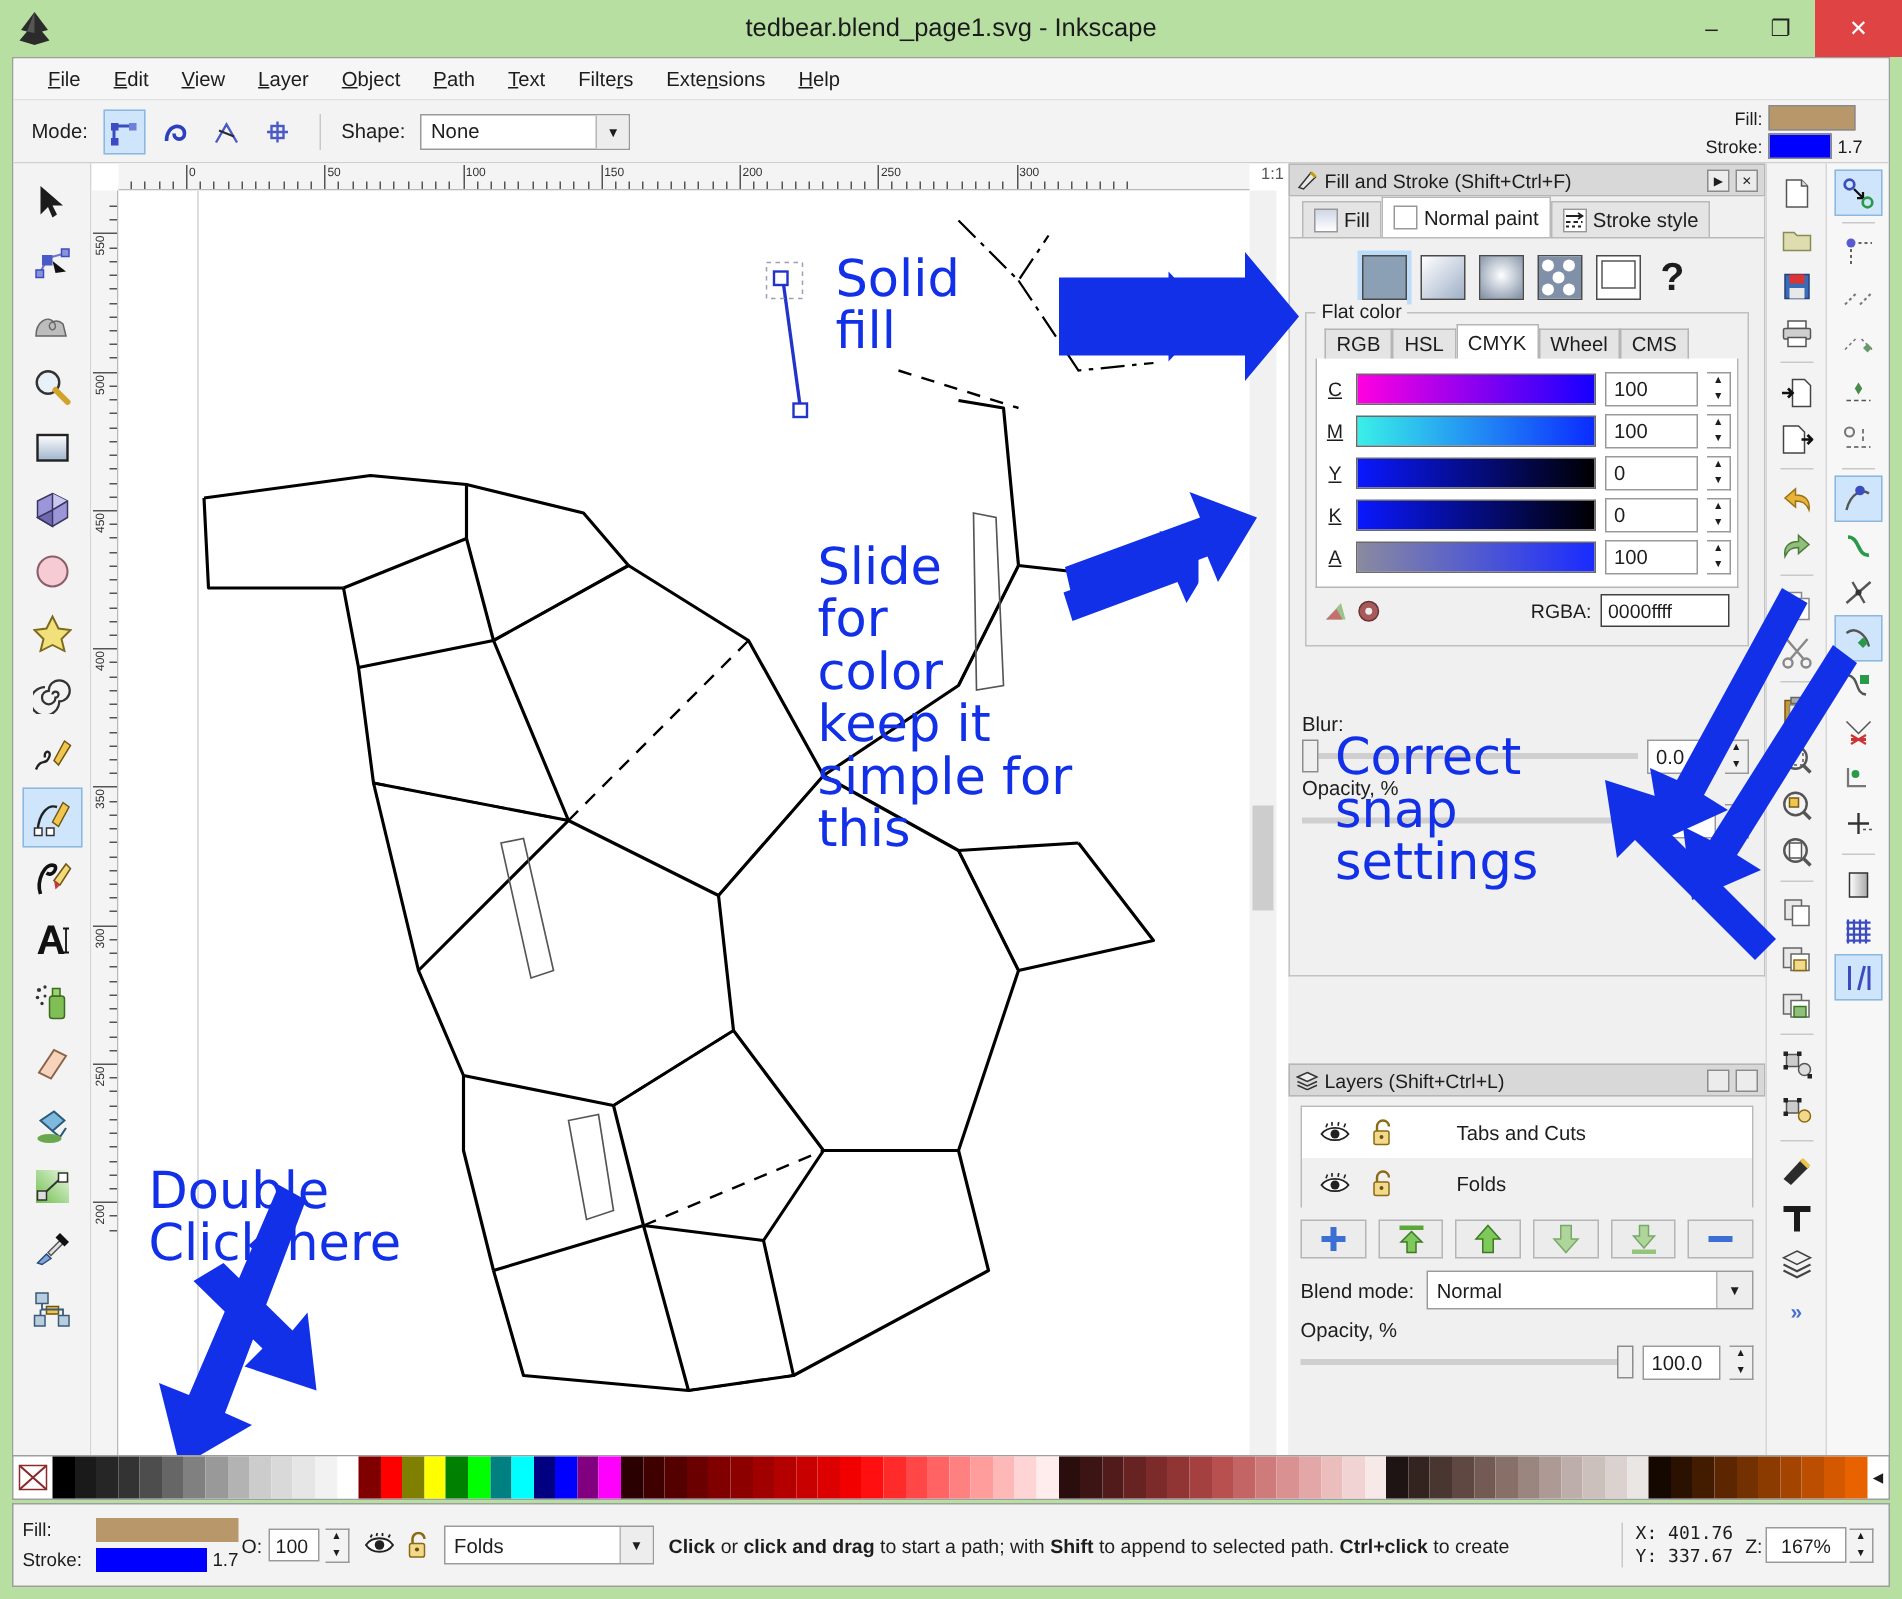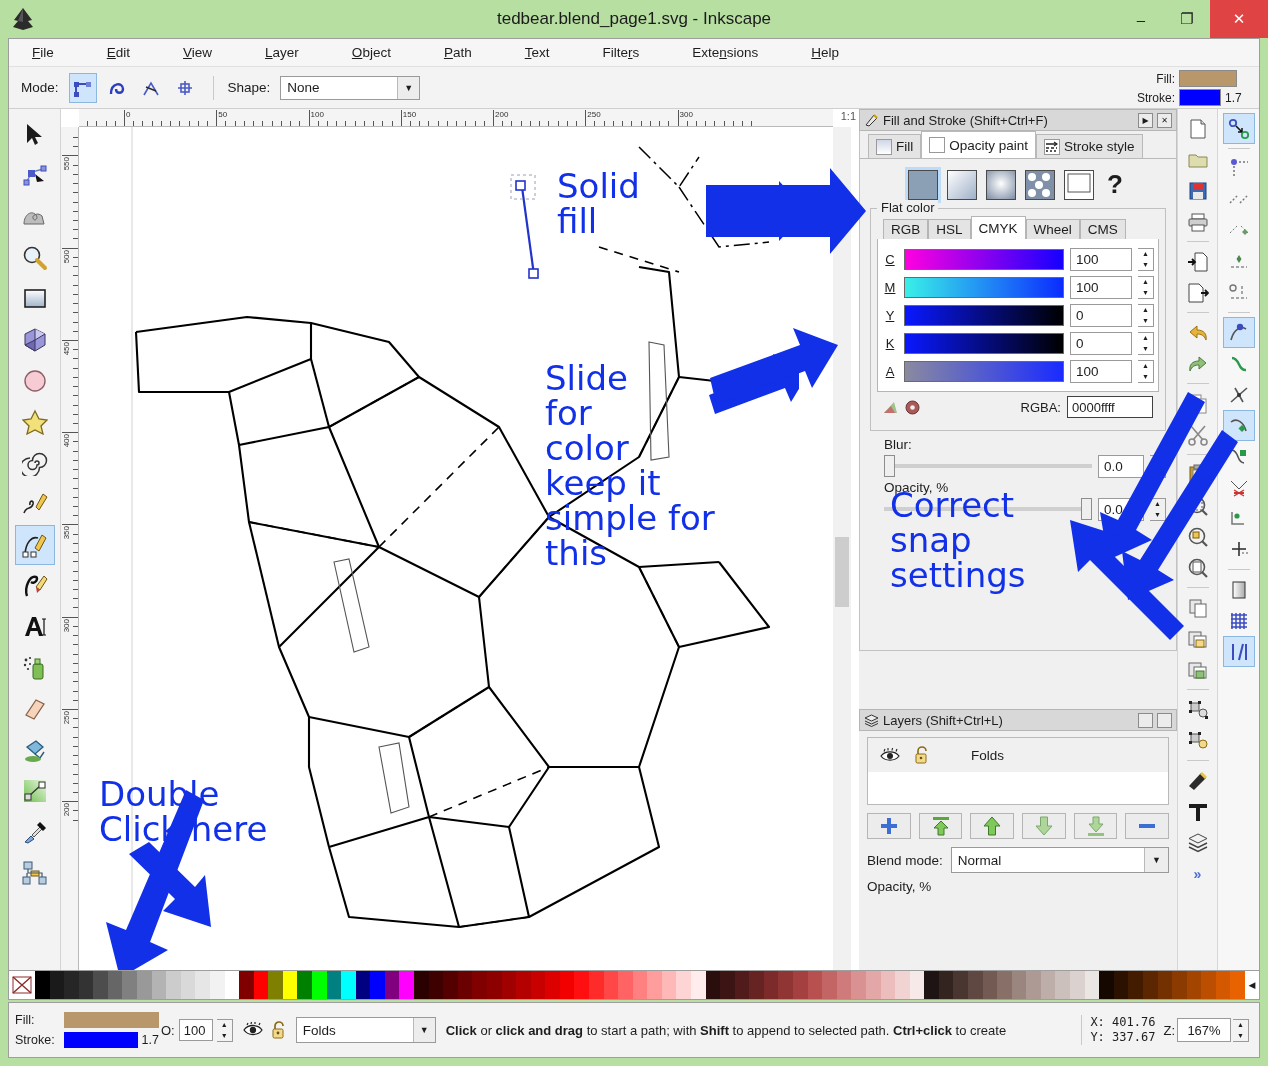--- a/index.html
+++ b/index.html
@@ -24,21 +24,21 @@
              font-size:15px; color:#222; }
   .win-btn.close { background:#e04343; color:#fff; width:58px; }
 
   
   .frame { position:absolute; left:8px; top:38px; width:1252px; height:962px;
            background:#f3f3f3; border:1px solid #9e9e9e; }
 
   
   .menubar { position:absolute; left:0; top:0; width:100%; height:28px;
              background:#f6f6f6; border-bottom:1px solid #e0e0e0;
-             display:flex; align-items:center; padding-left:12px;gap:31px; }
+             display:flex; align-items:center; padding-left:12px; }
   .menubar .mi { padding:3px 11px; font-size:13.5px; color:#1d1d1d; }
   .menubar .mi u { text-decoration:underline; }
 
   
   .toolopts { position:absolute; left:0; top:28px; width:100%; height:42px;
               background:#f3f3f3; border-bottom:1px solid #cfcfcf;
               display:flex; align-items:center; padding-left:12px; gap:6px; }
   .toolopts .lbl { font-size:13.5px; margin-right:4px; }
   .tbtn { width:28px; height:30px; display:flex; align-items:center; justify-content:center; }
   .tbtn.active { background:#cfe5fb; border:1px solid #8cb8e0; }
@@ -119,21 +119,21 @@
   .srow .snum { width:62px; height:23px; background:#fff; border:1px solid #9a9a9a;
                 font-size:13.5px; display:flex; align-items:center; padding-left:5px; }
   .spin { width:16px; height:23px; border:1px solid #9a9a9a; border-left:none;
           display:flex; flex-direction:column; }
   .spin i { flex:1; display:flex; align-items:center; justify-content:center; font-size:7px; font-style:normal; }
   .rgbarow { display:flex; align-items:center; gap:6px; padding:4px 6px; }
   .rgbarow .rlab { font-size:13px; }
   .rgbabox { width:86px; height:22px; background:#fff; border:1px solid #404040;
              font-size:13px; display:flex; align-items:center; padding-left:4px; }
 
-  .blurwrap { padding:6px 10px 0 24px; }
+  .blurwrap { padding:6px 10px 0 8px;margin-top:38px; }
   .blabel { font-size:13.5px; }
   .sliderrow { display:flex; align-items:center; gap:6px; height:28px; }
   .track { flex:1; height:4px; background:#cfcfcf; position:relative; }
   .knob { position:absolute; top:-9px; width:11px; height:22px; background:#efefef; border:1px solid #8d8d8d; }
   .numbox { width:46px; height:23px; background:#fff; border:1px solid #9a9a9a;
             font-size:13.5px; display:flex; align-items:center; padding-left:5px; }
 
   .layers { position:absolute; left:0; bottom:0; width:318px; height:290px; background:#f0f0f0; }
   .llist { background:#fff; border:1px solid #b9b9b9; margin:6px 8px 0 8px; height:68px; }
   .lrow { display:flex; align-items:center; height:34px; padding-left:12px; gap:14px; font-size:13.5px; }
@@ -725,21 +725,21 @@
       </div>
 
       <div class="fs-body">
         <div class="tabs">
           <div class="tab">
             <span class="tsw" style="background:linear-gradient(#cfd6e6,#ffffff)"></span>
             <span>Fill</span>
           </div>
           <div class="tab active">
             <span class="tsw" style="background:#fff"></span>
-            <span>Opacity paint</span>
+            <span>Normal paint</span>
           </div>
           <div class="tab">
             <span class="tsw" style="background:#fff;position:relative;">
               <svg width="14" height="14" viewBox="0 0 14 14">
                   <path d="M1 4 H12 M1 8 H4 M6 8 H9 M11 8 H12 M1 11 H3 M5 11 H7 M9 11 H11" stroke="#222" stroke-width="1.3"></path>
                   <path d="M9 2 L12 4 L9 6" stroke="#222" fill="none" stroke-width="1.1"></path>
                 </svg>
             </span>
             <span>Stroke style</span>
           </div>
@@ -879,20 +879,37 @@
                 <path d="M1 9.5 L7.5 12.5 L14 9.5" fill="none" stroke="#333"></path>
               </svg>
           </span>
           <span>Layers (Shift+Ctrl+L)</span>
           <span class="sp"></span>
           <span class="tbox"></span>
           <span class="tbox"></span>
         </div>
 
         <div class="llist" id="llist">
+            <div class="lrow">
+              <span>
+                <svg width="20" height="15" viewBox="0 0 20 15">
+                  <path d="M1 8 C5 2.5 15 2.5 19 8 C15 13.5 5 13.5 1 8 Z" fill="#fff" stroke="#222" stroke-width="1.2"></path>
+                  <circle cx="10" cy="8" r="3" fill="#222"></circle>
+                  <path d="M4 3.5 L5 1 M8 2.5 L8 0 M12 2.5 L12.5 0 M16 3.5 L17 1" stroke="#222" stroke-width="1.1"></path>
+                </svg>
+              </span>
+              <span>
+                <svg width="17" height="18" viewBox="0 0 17 18">
+                  <path d="M4 8 V5 A4 4 0 0 1 12 5" fill="none" stroke="#8b6a12" stroke-width="1.6"></path>
+                  <rect x="2" y="8" width="10" height="9" rx="1.3" fill="#f2d98b" stroke="#8b6a12"></rect>
+                  <circle cx="7" cy="12" r="1.3" fill="#6a4f10"></circle>
+                </svg>
+              </span>
+              <span class="lname">Tabs and Cuts</span>
+            </div>
             <div class="lrow alt">
               <span>
                 <svg width="20" height="15" viewBox="0 0 20 15">
                   <path d="M1 8 C5 2.5 15 2.5 19 8 C15 13.5 5 13.5 1 8 Z" fill="#fff" stroke="#222" stroke-width="1.2"></path>
                   <circle cx="10" cy="8" r="3" fill="#222"></circle>
                   <path d="M4 3.5 L5 1 M8 2.5 L8 0 M12 2.5 L12.5 0 M16 3.5 L17 1" stroke="#222" stroke-width="1.1"></path>
                 </svg>
               </span>
               <span>
                 <svg width="17" height="18" viewBox="0 0 17 18">
@@ -954,20 +971,30 @@
         <div class="blendrow">
           <span>Blend mode:</span>
           <div class="combo" style="flex:1;height:26px;">
             <span class="ctext">Normal</span>
             <span class="carrow" style="height:24px;width:24px;">▼</span>
           </div>
         </div>
 
         <div style="padding:6px 8px 0 8px;">
           <div class="blabel">Opacity, %</div>
+          <div class="sliderrow">
+            <div class="track">
+              <div class="knob" style="right:0;"></div>
+            </div>
+            <div class="numbox" style="width:52px;">100.0</div>
+            <div class="spin">
+                <i>▲</i>
+                <i>▼</i>
+              </div>
+          </div>
         </div>
       </div>
     </div>
 
     <div class="cmdbar" id="cmdbar">
         <div class="cbtn">
           <span>
             <svg width="22" height="22" viewBox="0 0 22 22">
               <path d="M4 2 H14 L18 6 V20 H4 Z" fill="#fff" stroke="#555"></path>
               <path d="M14 2 V6 H18" fill="#ddd" stroke="#555"></path>

